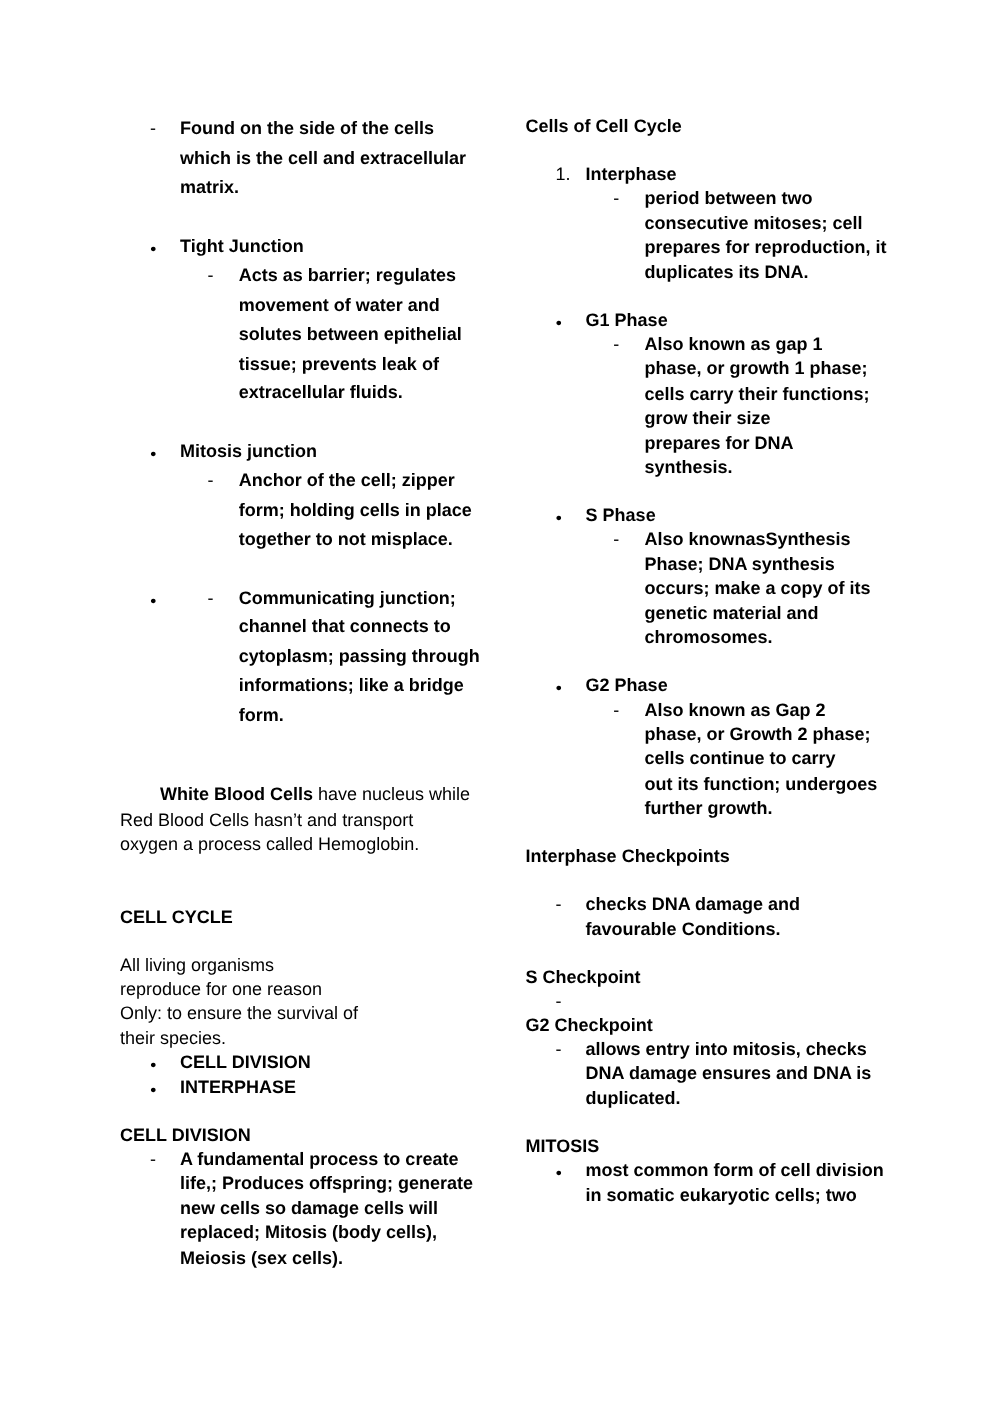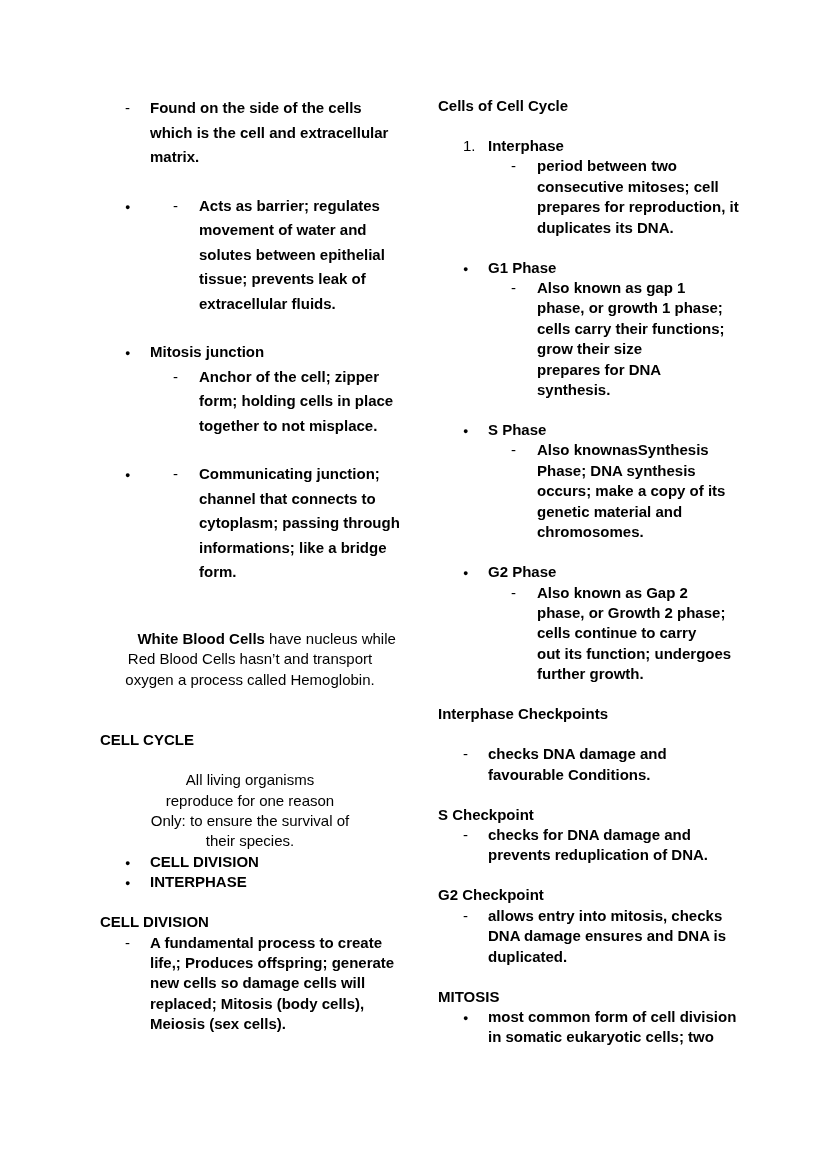--- a/index.html
+++ b/index.html
@@ -34,21 +34,21 @@
   .b { font-weight: bold; }
 
   .li { position: relative; }
   .l1 { padding-left: 50px; }
   .l2 { padding-left: 99px; }
   .mk { position: absolute; left: 25px; top: 0; }
   .l2 > .mk { left: 73px; }
   .mk.dot { font-size: 9px; top: 1px; }
 
   .txt  { white-space: pre; font-weight: bold; }
-  .para { white-space: pre; text-align: center; }
+  .para { white-space: pre; }
 </style>
 </head>
 <body>
 
 <div class="page">
   <div class="cols">
 
     <div class="col col-left">
 
       <div class="blk first ls15">
@@ -56,20 +56,21 @@
           <span class="mk">-</span>
           <div class="txt">Found on the side of the cells
 which is the cell and extracellular
 matrix.</div>
         </div>
       </div>
 
       <div class="blk mt24 ls15">
         <div class="li l1">
           <span class="mk dot">●</span>
+          <div class="txt b">Tight Junction</div>
         </div>
         <div class="li l2">
           <span class="mk">-</span>
           <div class="txt">Acts as barrier; regulates
 movement of water and
 solutes between epithelial
 tissue; prevents leak of
 extracellular fluids.</div>
         </div>
       </div>
@@ -209,22 +210,20 @@
           <span class="mk">-</span>
           <div class="txt">checks DNA damage and
 favourable Conditions.</div>
         </div>
       </div>
 
       <div class="blk">
         <div class="b">S Checkpoint</div>
         <div class="li l1">
           <span class="mk">-</span>
-          <div class="txt">checks for DNA damage and
-prevents reduplication of DNA.</div>
         </div>
       </div>
 
       <div class="blk">
         <div class="b">G2 Checkpoint</div>
         <div class="li l1">
           <span class="mk">-</span>
           <div class="txt">allows entry into mitosis, checks
 DNA damage ensures and DNA is
 duplicated.</div>

